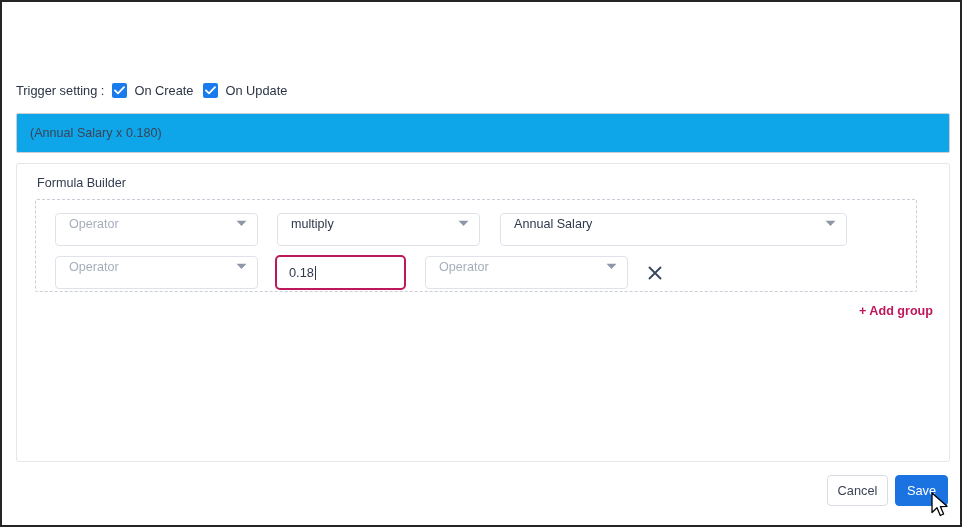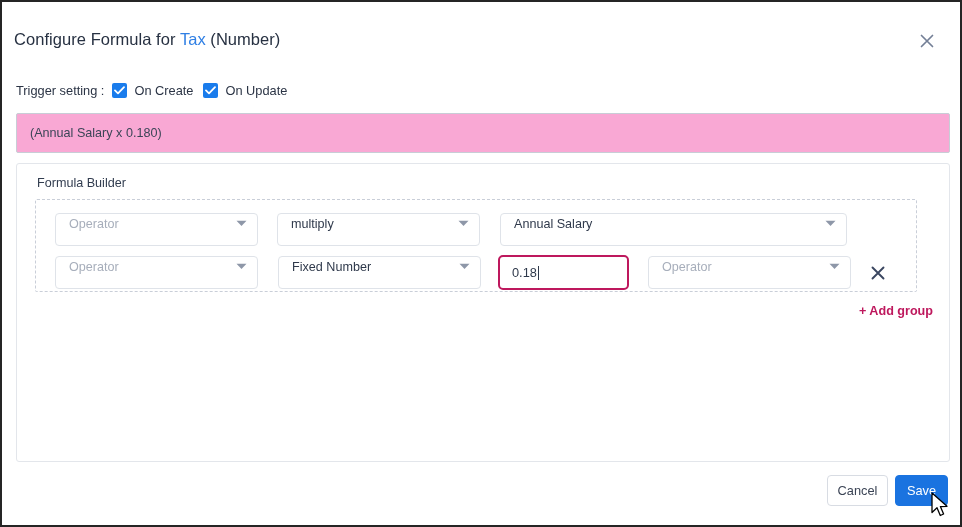--- a/index.html
+++ b/index.html
@@ -96,21 +96,21 @@
   }
 
   
   .formula-preview {
     position: absolute;
     left: 14px;
     top: 111px;
     width: 934px;
     height: 40px;
     box-sizing: border-box;
-    background: #f9a8d4;
+    background: #0ea5e9;
     border: 1px solid #c8cdd6;
     border-radius: 2px;
     display: flex;
     align-items: center;
     padding-left: 13px;
     font-size: 12.6px;
     color: #3b4557;
   }
 
   
@@ -283,29 +283,20 @@
     width: 20px;
     height: 28px;
     pointer-events: none;
   }
 </style>
 </head>
 <body>
 
 <div class="screen">
 
-  <div class="dialog-header">
-    <div class="dialog-title"><span>Configure Formula for </span><span class="field-name">Tax</span><span> (Number)</span></div>
-
-    <div class="close-btn">
-      <svg width="26" height="26" viewBox="0 0 26 26" aria-hidden="true">
-        <path d="M7.5 7.5 L18.5 18.5 M18.5 7.5 L7.5 18.5" stroke="currentColor" stroke-width="1.7" stroke-linecap="round"></path>
-      </svg>
-    </div>
-  </div>
 
   <div class="trigger-row">
     <span class="trigger-label">Trigger setting :</span>
 
     <span class="cb-wrap">
       <span class="checkbox">
         <svg width="11" height="9" viewBox="0 0 11 9" aria-hidden="true">
           <path d="M1 4.4 L4 7.3 L10 1.2" fill="none" stroke="#ffffff" stroke-width="1.8" stroke-linecap="round" stroke-linejoin="round"></path>
         </svg>
       </span>
@@ -363,28 +354,20 @@
       <div class="builder-row r2">
         <div class="field placeholder f-op3">
           <span class="fv">Operator</span>
           <span class="caret">
             <svg width="11" height="7" viewBox="0 0 11 7" aria-hidden="true">
                 <path d="M0.5 0.8 L5.5 6 L10.5 0.8 Z" fill="currentColor"></path>
               </svg>
           </span>
         </div>
 
-        <div class="field f-type">
-          <span class="fv">Fixed Number</span>
-          <span class="caret">
-            <svg width="11" height="7" viewBox="0 0 11 7" aria-hidden="true">
-                <path d="M0.5 0.8 L5.5 6 L10.5 0.8 Z" fill="currentColor"></path>
-              </svg>
-          </span>
-        </div>
 
         <div class="num-input f-num">
           <span>0.18</span>
             <span class="caret-bar"></span>
         </div>
 
         <div class="field placeholder f-op4">
           <span class="fv">Operator</span>
           <span class="caret">
             <svg width="11" height="7" viewBox="0 0 11 7" aria-hidden="true">

